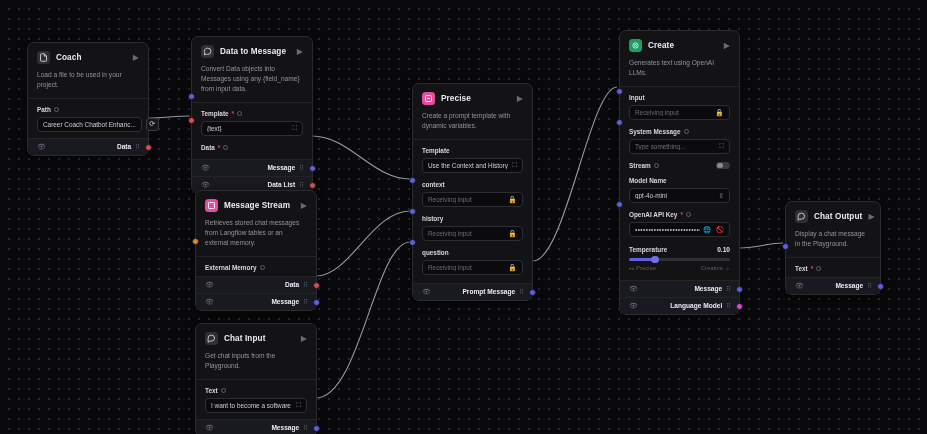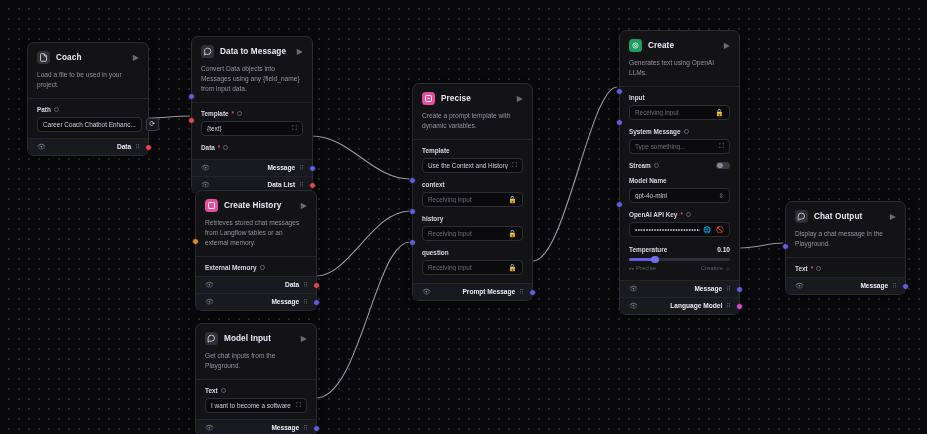--- a/index.html
+++ b/index.html
@@ -244,21 +244,21 @@
     <span class="h h-red" style="left:-4px; top:80px;"></span>
   </div>
 
   <div class="node" style="left:195px; top:190px; width:122px;">
     <div class="nhead">
       <span class="nicon" style="background:#e0509f">
         <svg viewBox="0 0 24 24" fill="none" stroke="#ffffff" stroke-width="2.4">
             <rect x="4" y="4" width="16" height="16" rx="2"></rect>
           </svg>
       </span>
-      <span class="ntitle">Create History</span>
+      <span class="ntitle">Message Stream</span>
       <span class="nplay">▶</span>
     </div>
     <div class="ndesc">Retrieves stored chat messages from Langflow tables or an external memory.</div>
     <div class="nbody nb-tight" style="padding-bottom:5px;">
       <div class="fieldrow" style="margin-bottom:0;">
         <div class="flabel" style="margin-bottom:0;">
           <span>External Memory</span>
           <span class="info"></span>
         </div>
       </div>
@@ -280,21 +280,21 @@
     <span class="h h-orange" style="left:-4px; top:47px;"></span>
   </div>
 
   <div class="node" style="left:195px; top:323px; width:122px;">
     <div class="nhead">
       <span class="nicon" style="background:#2f2f36">
         <svg viewBox="0 0 24 24" fill="none" stroke="#d6d4de" stroke-width="2.4">
             <path d="M20 11a8 8 0 0 1-8 8H7l-4 3V11a8 8 0 0 1 8-8h1a8 8 0 0 1 8 8z"></path>
           </svg>
       </span>
-      <span class="ntitle">Model Input</span>
+      <span class="ntitle">Chat Input</span>
       <span class="nplay">▶</span>
     </div>
     <div class="ndesc">Get chat inputs from the Playground.</div>
     <div class="nbody nb-tight">
       <div class="fieldrow">
         <div class="flabel">
           <span>Text</span>
           <span class="info"></span>
         </div>
         <div class="input">
@@ -466,21 +466,21 @@
       <span class="spacer"></span>
       <span class="olabel">Language Model</span>
       <span class="ogrip">⠿</span>
       <span class="h h-pink" style="right:-4px; top:5px;"></span>
     </div>
     <span class="h h-blue" style="left:-4px; top:57px;"></span>
     <span class="h h-blue" style="left:-4px; top:88px;"></span>
     <span class="h h-blue" style="left:-4px; top:170px;"></span>
   </div>
 
-  <div class="node" style="left:785px; top:201px; width:121px;">
+  <div class="node" style="left:785px; top:201px; width:96px;">
     <div class="nhead">
       <span class="nicon" style="background:#2f2f36">
         <svg viewBox="0 0 24 24" fill="none" stroke="#d6d4de" stroke-width="2.4">
             <path d="M20 11a8 8 0 0 1-8 8H7l-4 3V11a8 8 0 0 1 8-8h1a8 8 0 0 1 8 8z"></path>
           </svg>
       </span>
       <span class="ntitle">Chat Output</span>
       <span class="nplay">▶</span>
     </div>
     <div class="ndesc">Display a chat message in the Playground.</div>

